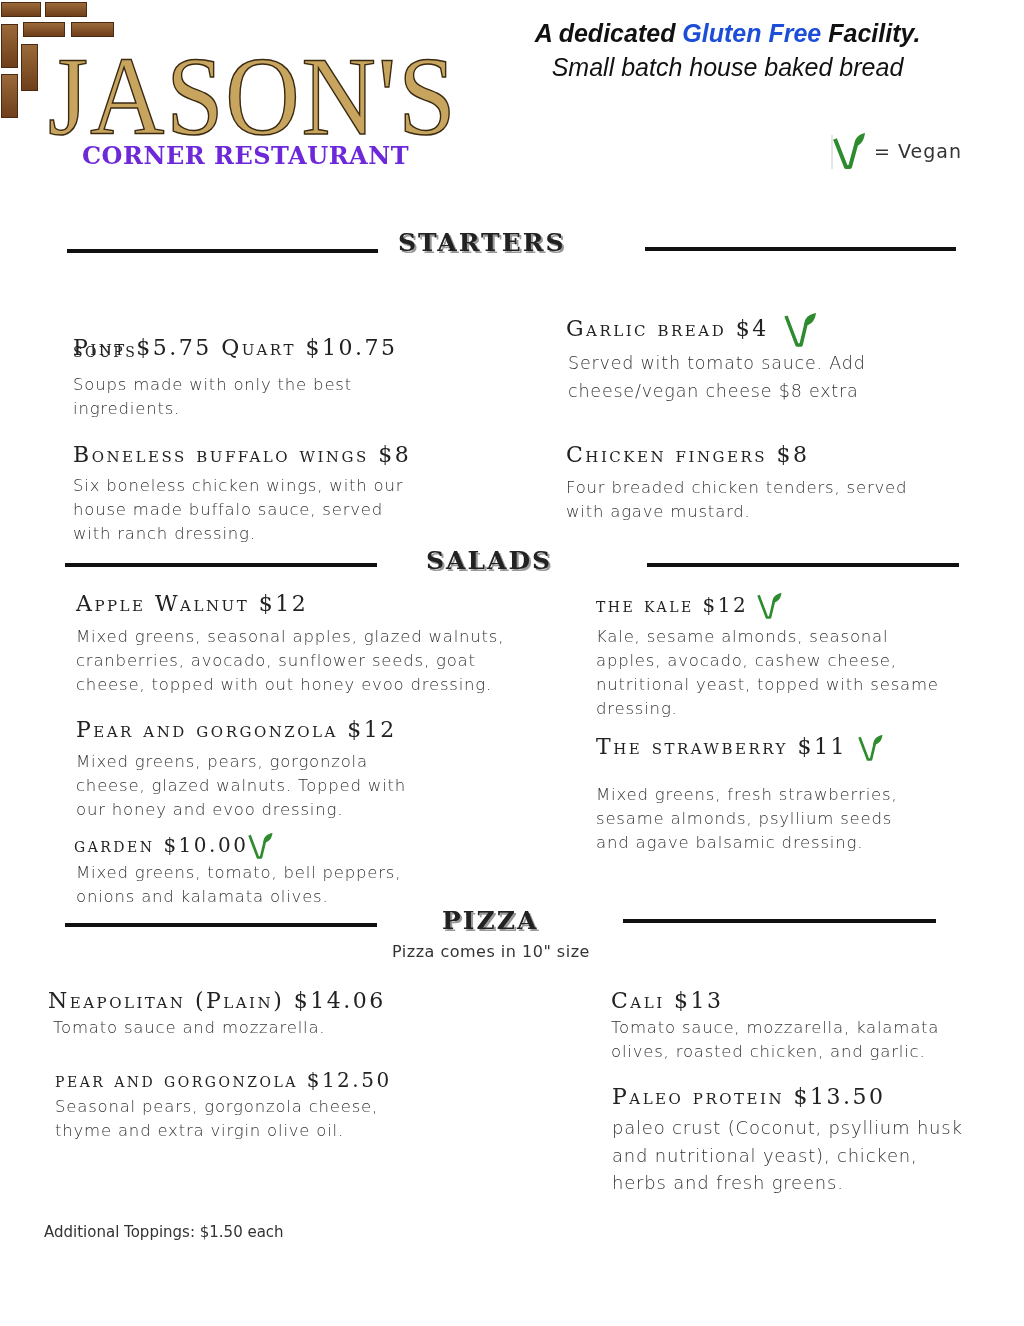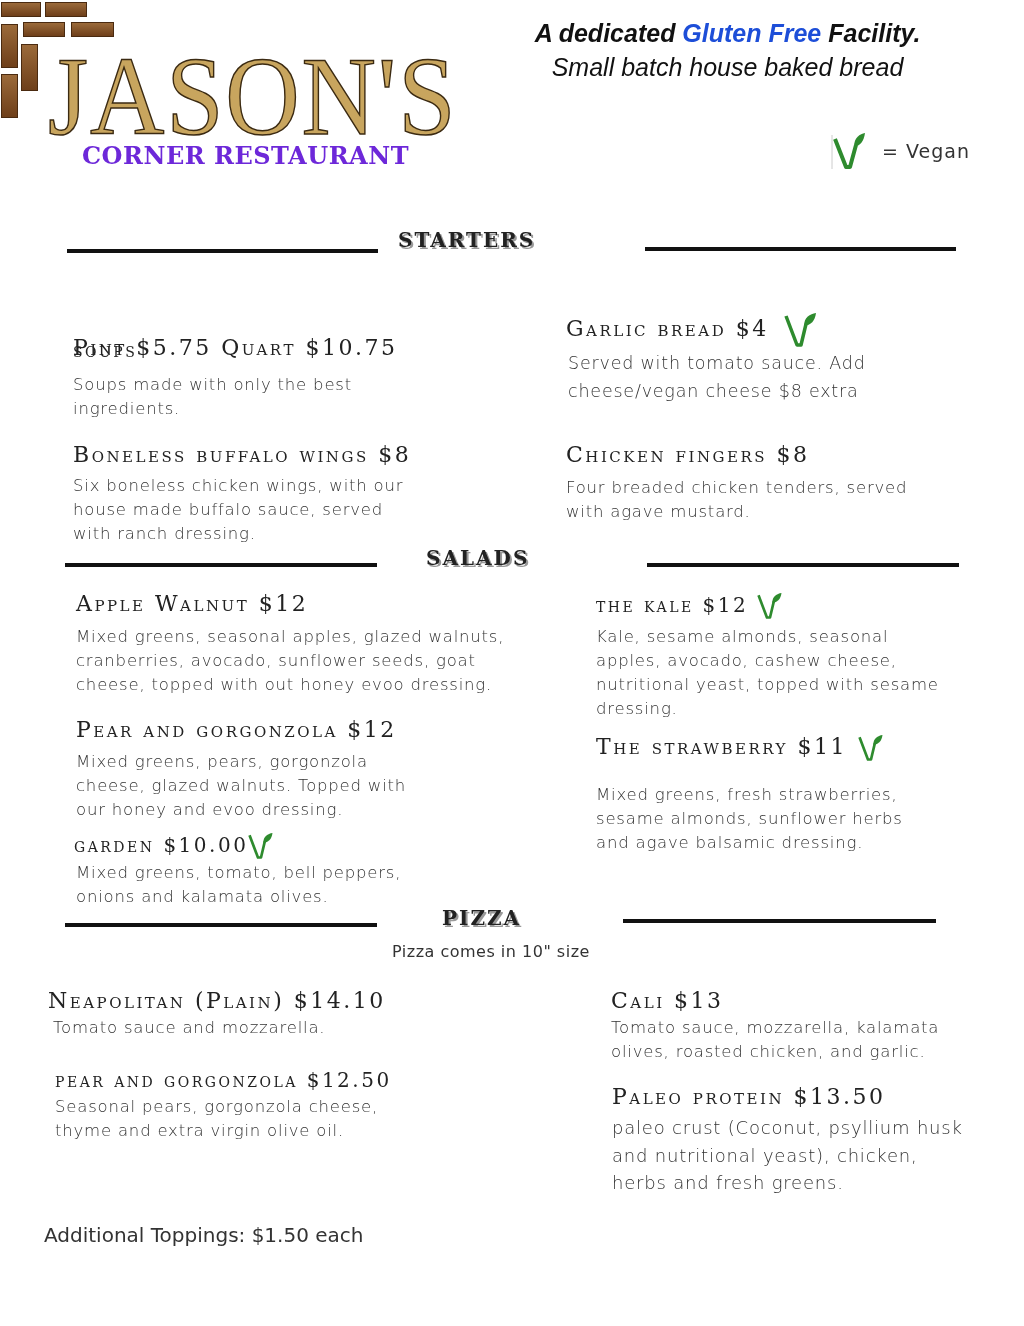--- a/index.html
+++ b/index.html
@@ -12,36 +12,36 @@
     -webkit-text-stroke:1.5px #3b2a12; transform:scaleX(0.92); transform-origin:left top; }
   .logo-sub { position:absolute; left:82px; top:141px; font-family:"DejaVu Serif",serif; font-weight:bold;
     font-size:24px; color:#6d28d9; letter-spacing:0.5px; }
 
   
   .tagline { position:absolute; left:505px; top:16px; width:445px; text-align:center;
     font-family:"Liberation Sans",sans-serif; font-style:italic; font-size:25px; line-height:34px; color:#111; }
   .tagline .bold { font-weight:bold; }
   .tagline .red { color:#1d4ed8; font-weight:bold; }
 
-  .vegan-legend { position:absolute; left:830px; top:131px; display:flex; align-items:center; gap:16px; }
+  .vegan-legend { position:absolute; left:830px; top:131px; display:flex; align-items:center; gap:8px; }
   .vegan-legend .txt { font-family:"DejaVu Sans",sans-serif; font-size:19px; color:#333; letter-spacing:1px; }
 
   
   .rule { position:absolute; height:4px; background:#111; }
-  .sec-title { position:absolute; font-family:"DejaVu Serif",serif; font-weight:bold; font-size:20px;
+  .sec-title { position:absolute; font-family:"DejaVu Serif",serif; font-weight:bold; font-size:25px;
     color:#222; letter-spacing:2px; text-shadow:2px 2px 0 #999; }
 
   
   .item-title { position:absolute; font-family:"DejaVu Serif","Liberation Serif",serif; font-size:22px;
     color:#222; letter-spacing:2.5px; font-variant:small-caps; white-space:nowrap; }
   .item-desc { position:absolute; font-family:"DejaVu Sans",sans-serif; font-size:16.5px; line-height:24px;
     color:#333; letter-spacing:0.8px; font-weight:300; }
   .vleaf { display:inline-block; vertical-align:middle; margin-left:6px; }
   .center-note { position:absolute; font-family:"DejaVu Sans",sans-serif; font-size:16px; color:#333; letter-spacing:0.5px; }
-  .foot { position:absolute; left:44px; top:1223px; font-family:"DejaVu Sans",sans-serif; font-size:20px; color:#333; }
+  .foot { position:absolute; left:44px; top:1223px; font-family:"DejaVu Sans",sans-serif; font-size:15px; color:#333; }
 </style>
 </head>
 <body>
 
 <div>
   <div class="brick" style="left:1px;top:2px;width:38px;height:13px;"></div>
   <div class="brick" style="left:45px;top:2px;width:40px;height:13px;"></div>
   <div class="brick" style="left:23px;top:22px;width:40px;height:13px;"></div>
   <div class="brick" style="left:71px;top:22px;width:41px;height:13px;"></div>
   <div class="brick" style="left:1px;top:24px;width:15px;height:42px;"></div>
@@ -109,36 +109,36 @@
 <div class="item-title" style="left:76px;top:717px;">Pear and gorgonzola $12</div>
 <div class="item-desc" style="left:76px;top:750px;width:345px;">Mixed greens, pears, gorgonzola cheese, glazed walnuts. Topped with our honey and evoo dressing.</div>
 
 <div class="item-title" style="left:596px;top:733px;">
   <span>The strawberry $11</span>
   <svg class="vleaf" width="26" height="30" viewBox="0 0 34 36" style="margin-left:2px">
       <path d="M2 4 L13 33 L17 33 L22 12" stroke="#2e8b2e" stroke-width="3.5" fill="none" stroke-linejoin="round"></path>
       <path d="M20 14 C20 5 26 2 32 1 C31 9 27 13 20 14 Z" fill="#2e8b2e"></path>
     </svg>
 </div>
-<div class="item-desc" style="left:596px;top:783px;width:330px;">Mixed greens, fresh strawberries, sesame almonds, sunflower herbs and agave balsamic dressing.</div>
+<div class="item-desc" style="left:596px;top:783px;width:330px;">Mixed greens, fresh strawberries, sesame almonds, psyllium seeds and agave balsamic dressing.</div>
 
 <div class="item-title" style="left:74px;top:831px;font-size:20px;">
   <span>garden $10.00</span><svg class="vleaf" width="26" height="30" viewBox="0 0 34 36" style="margin-left:0">
       <path d="M2 4 L13 33 L17 33 L22 12" stroke="#2e8b2e" stroke-width="3.5" fill="none" stroke-linejoin="round"></path>
       <path d="M20 14 C20 5 26 2 32 1 C31 9 27 13 20 14 Z" fill="#2e8b2e"></path>
     </svg>
 </div>
 <div class="item-desc" style="left:76px;top:861px;width:345px;">Mixed greens, tomato, bell peppers, onions and kalamata olives.</div>
 
 <div class="rule" style="left:65px;top:923px;width:312px;"></div>
 <div class="sec-title" style="left:442px;top:906px;">PIZZA</div>
 <div class="rule" style="left:623px;top:919px;width:313px;"></div>
 <div class="center-note" style="left:392px;top:942px;">Pizza comes in 10" size</div>
 
-<div class="item-title" style="left:48px;top:988px;">Neapolitan (Plain) $14.10</div>
+<div class="item-title" style="left:48px;top:988px;">Neapolitan (Plain) $14.06</div>
 <div class="item-desc" style="left:53px;top:1016px;width:340px;">Tomato sauce and mozzarella.</div>
 
 <div class="item-title" style="left:611px;top:988px;">Cali $13</div>
 <div class="item-desc" style="left:611px;top:1016px;width:350px;">Tomato sauce, mozzarella, kalamata olives, roasted chicken, and garlic.</div>
 
 <div class="item-title" style="left:55px;top:1068px;font-size:20px;">pear and gorgonzola $12.50</div>
 <div class="item-desc" style="left:55px;top:1095px;width:340px;">Seasonal pears, gorgonzola cheese, thyme and extra virgin olive oil.</div>
 
 <div class="item-title" style="left:612px;top:1084px;">Paleo protein $13.50</div>
 <div class="item-desc" style="left:612px;top:1114px;width:360px;line-height:27.5px;font-size:18px;">paleo crust (Coconut, psyllium husk and nutritional yeast), chicken, herbs and fresh greens.</div>

